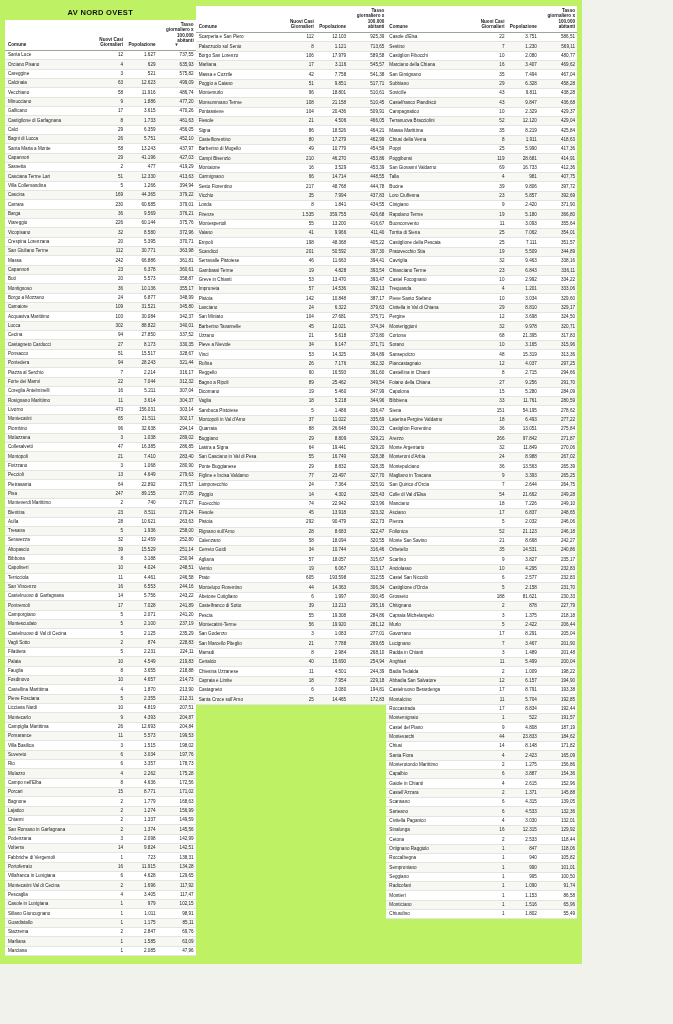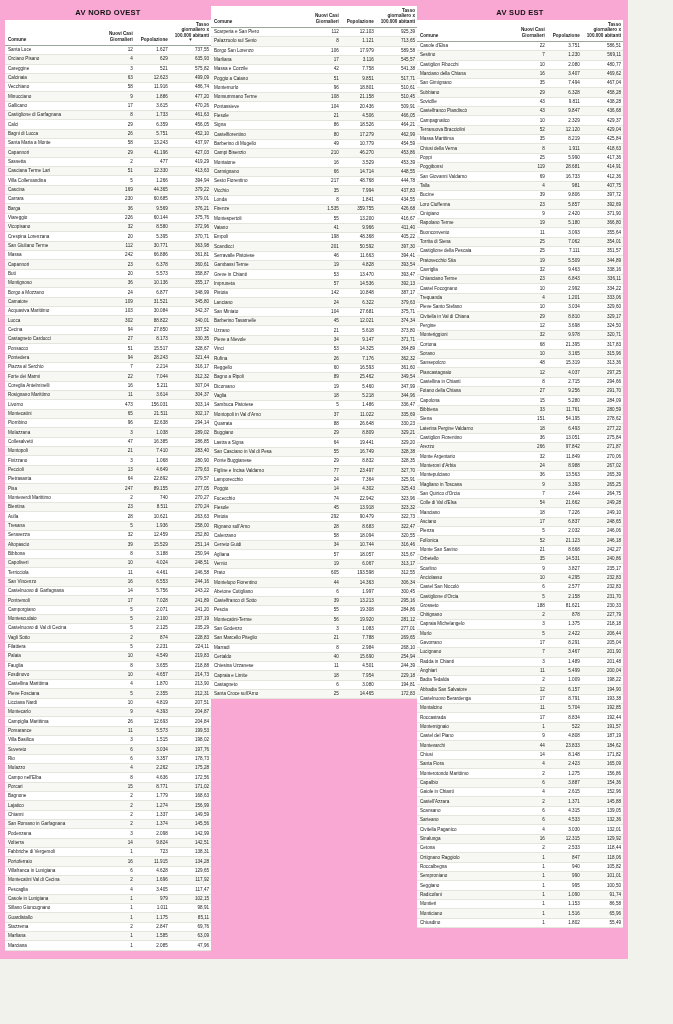--- a/index.html
+++ b/index.html
@@ -3,26 +3,26 @@
 <meta charset="utf-8">
 <style>
   html,body{margin:0;padding:0;background:#f2f2ec;}
   body{
     width:673px;
     font-family:"Liberation Sans", sans-serif;
     color:#1a1a1a;
     -webkit-font-smoothing:antialiased;
   }
   .page{
-    width:628px;
+    width:582px;
     box-sizing:border-box;
     padding:6px 5px 8px 5px;
     display:flex;
     align-items:flex-start;
-    background:#f9a8d4;
+    background:#bef264;
   }
   .col{
     flex:1 1 0;
     min-width:0;
   }
   .col-title{
     text-align:center;
     font-size:7.5px;
     font-weight:bold;
     letter-spacing:.3px;
@@ -1140,21 +1140,20 @@
             <td class="name">Santa Croce sull'Arno</td>
             <td>25</td>
             <td>14.465</td>
             <td>172,83</td>
           </tr>
         </tbody>
     </table>
   </div>
 
   <div class="col">
-    <div class="col-title">AV SUD EST</div>
     <table>
       <colgroup>
           <col class="c-name">
           <col class="c-new">
           <col class="c-pop">
           <col class="c-rate">
         </colgroup>
       <thead>
         <tr>
           <th class="h-name">Comune</th>

